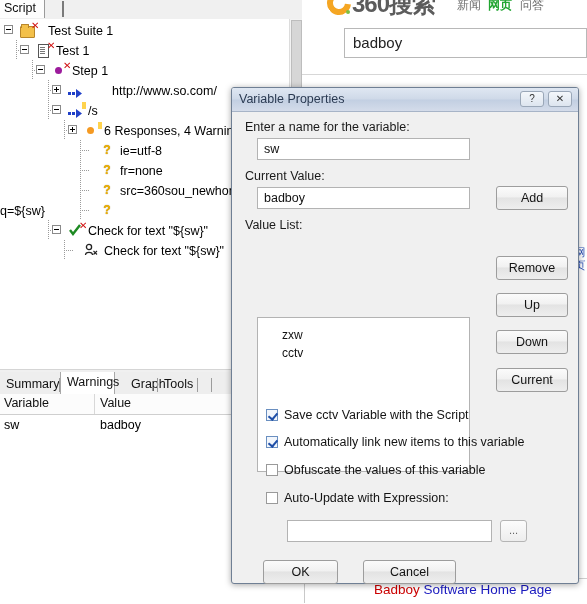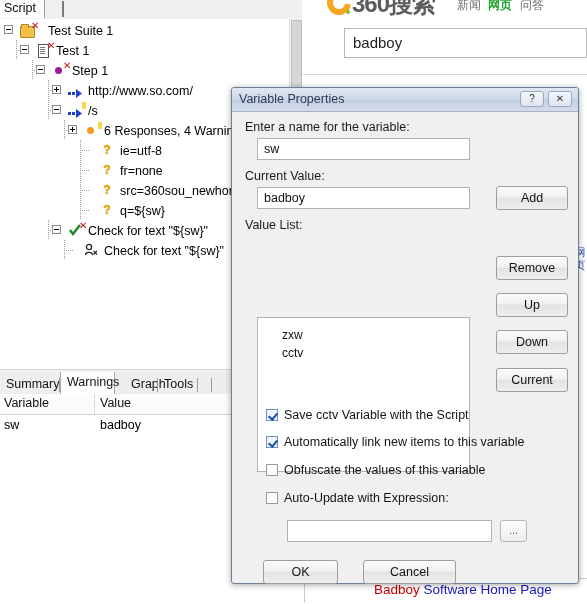--- a/index.html
+++ b/index.html
@@ -150,21 +150,21 @@
       <div class="tnode" style="left: 0px; top: 21px;"><div class="exp " style="left:20px"></div><div class="ic ic-doc" style="left:38px"></div><div class="redx" style="left:47px">✕</div><span class="lbl" style="margin-left:56px">Test 1</span></div>
       <div class="vline" style="left: 32px; top: 41px; height: 20px;"></div>
       <div class="hline" style="left: 32px; top: 51px; width: 10px;"></div>
       <div class="tnode" style="left: 0px; top: 41px;"><div class="exp " style="left:36px"></div><div class="ic ic-dot" style="left:55px"></div><div class="redx" style="left:63px">✕</div><span class="lbl" style="margin-left:72px">Step 1</span></div>
       <div class="vline" style="left: 48px; top: 61px; height: 20px;"></div>
       <div class="hline" style="left: 48px; top: 71px; width: 10px;"></div>
       <div class="tnode" style="left: 0px; top: 61px;"><div class="exp plus" style="left:52px"></div><div class="ic ic-arrow" style="left:68px"><svg width="15" height="11" viewBox="0 0 15 11">
             <rect x="0" y="4" width="3" height="3" fill="#2040c8"></rect>
             <rect x="4" y="4" width="3" height="3" fill="#2040c8"></rect>
             <path d="M8 1 L14 5.5 L8 10 Z" fill="#2040c8"></path>
-          </svg></div><span class="lbl" style="margin-left:88px">http://www.so.com/</span></div>
+          </svg></div><span class="lbl" style="margin-left:112px">http://www.so.com/</span></div>
       <div class="vline" style="left: 48px; top: 81px; height: 20px;"></div>
       <div class="hline" style="left: 48px; top: 91px; width: 10px;"></div>
       <div class="tnode" style="left: 0px; top: 81px;"><div class="exp " style="left:52px"></div><div class="ic ic-arrow" style="left:68px"><svg width="15" height="11" viewBox="0 0 15 11">
             <rect x="0" y="4" width="3" height="3" fill="#2040c8"></rect>
             <rect x="4" y="4" width="3" height="3" fill="#2040c8"></rect>
             <path d="M8 1 L14 5.5 L8 10 Z" fill="#2040c8"></path>
           </svg></div><div class="yellowtick" style="left:82px"></div><span class="lbl" style="margin-left:88px">/s</span></div>
       <div class="vline" style="left: 64px; top: 101px; height: 20px;"></div>
       <div class="hline" style="left: 64px; top: 111px; width: 10px;"></div>
       <div class="tnode" style="left: 0px; top: 101px;"><div class="exp plus" style="left:68px"></div><div class="ic ic-dot orange" style="left:87px"></div><div class="yellowtick" style="left:98px"></div><span class="lbl" style="margin-left:104px">6 Responses, 4 Warnings</span></div>
@@ -172,21 +172,21 @@
       <div class="hline" style="left: 80px; top: 131px; width: 10px;"></div>
       <div class="tnode" style="left: 0px; top: 121px;"><div class="ic-q" style="left:101px">?</div><span class="lbl" style="margin-left:120px">ie=utf-8</span></div>
       <div class="vline" style="left: 80px; top: 141px; height: 20px;"></div>
       <div class="hline" style="left: 80px; top: 151px; width: 10px;"></div>
       <div class="tnode" style="left: 0px; top: 141px;"><div class="ic-q" style="left:101px">?</div><span class="lbl" style="margin-left:120px">fr=none</span></div>
       <div class="vline" style="left: 80px; top: 161px; height: 20px;"></div>
       <div class="hline" style="left: 80px; top: 171px; width: 10px;"></div>
       <div class="tnode" style="left: 0px; top: 161px;"><div class="ic-q" style="left:101px">?</div><span class="lbl" style="margin-left:120px">src=360sou_newhome</span></div>
       <div class="vline" style="left: 80px; top: 181px; height: 20px;"></div>
       <div class="hline" style="left: 80px; top: 191px; width: 10px;"></div>
-      <div class="tnode" style="left: 0px; top: 181px;"><div class="ic-q" style="left:101px">?</div><span class="lbl" style="margin-left:120px">q=${sw}</span></div>
+      <div class="tnode" style="left: 0px; top: 181px;"><div class="ic-q" style="left:101px">?</div><span class="lbl" style="">q=${sw}</span></div>
       <div class="vline" style="left: 48px; top: 201px; height: 20px;"></div>
       <div class="hline" style="left: 48px; top: 211px; width: 10px;"></div>
       <div class="tnode" style="left: 0px; top: 201px;"><div class="exp " style="left:52px"></div><div class="ic-check" style="left:68px"><svg width="14" height="14" viewBox="0 0 14 14">
             <path d="M2 7 L5 11 L12 2" stroke="#1d8a22" stroke-width="2.4" fill="none"></path>
           </svg></div><div class="redx" style="left:79px">✕</div><span class="lbl" style="margin-left:88px">Check for text "${sw}"</span></div>
       <div class="vline" style="left: 64px; top: 221px; height: 20px;"></div>
       <div class="hline" style="left: 64px; top: 231px; width: 10px;"></div>
       <div class="tnode" style="left: 0px; top: 221px;"><div class="ic-person" style="left:84px"><svg width="14" height="14" viewBox="0 0 14 14">
             <circle cx="5" cy="4" r="2.6" fill="none" stroke="#222" stroke-width="1.3"></circle>
             <path d="M1.5 12 C1.5 8.4 8.5 8.4 8.5 12" fill="none" stroke="#222" stroke-width="1.3"></path>

